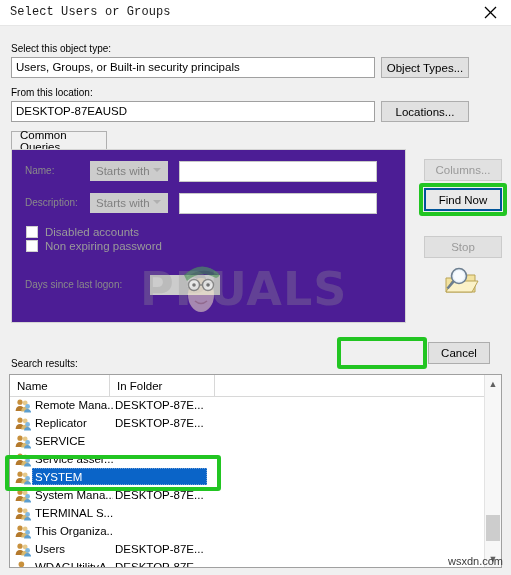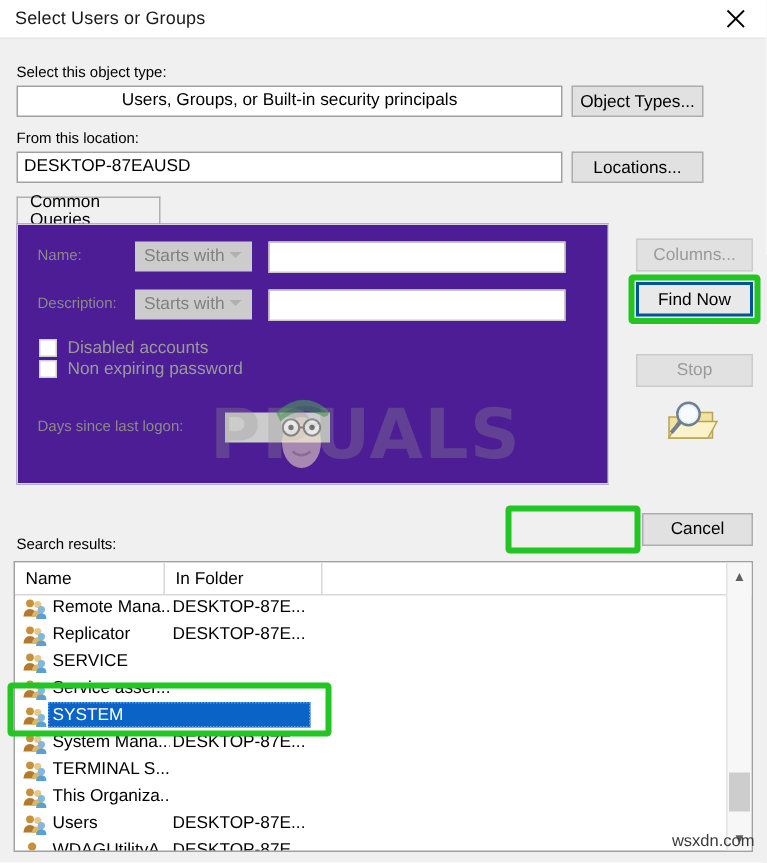--- a/index.html
+++ b/index.html
@@ -28,20 +28,21 @@
   }
 
   
   #titlebar {
     position: absolute;
     left: 0; top: 0;
     width: 511px;
     height: 25px;
     background: #ffffff;
     border-bottom: 1px solid #e6e6e6;
+    font-family: Liberation Mono, monospace;
   }
   #title-text {
     position: absolute;
     left: 10px;
     top: 5px;
     font-size: 12px;
     color: #1a1a1a;
     letter-spacing: .1px;
     white-space: nowrap;
   }
@@ -312,21 +313,21 @@
     <div id="title-text">Select Users or Groups</div>
     <div id="close-btn">
       <svg width="13" height="13" viewBox="0 0 13 13" aria-hidden="true">
         <line x1="1" y1="1" x2="12" y2="12" stroke="#000" stroke-width="1.2"></line>
         <line x1="12" y1="1" x2="1" y2="12" stroke="#000" stroke-width="1.2"></line>
       </svg>
     </div>
   </div>
 
   <div class="lbl" style="left:11px; top:43px;">Select this object type:</div>
-  <div class="tfield" style="left:11px; top:57px; width:364px; height:21px;text-align:center;">Users, Groups, or Built-in security principals</div>
+  <div class="tfield" style="left:11px; top:57px; width:364px; height:21px;">Users, Groups, or Built-in security principals</div>
   <div class="btn" style="left:381px; top:57px; width:88px; height:21px;">Object Types...</div>
 
   <div class="lbl" style="left:11px; top:87px;">From this location:</div>
   <div class="tfield" style="left:11px; top:101px; width:364px; height:21px;">DESKTOP-87EAUSD</div>
   <div class="btn" style="left:381px; top:101px; width:88px; height:21px;">Locations...</div>
 
   <div id="tabstrip">
     <div id="tab-common">Common Queries</div>
   </div>
 
@@ -373,21 +374,21 @@
     <svg width="36" height="32" viewBox="0 0 36 32" aria-hidden="true">
       <polygon points="3,13 14,13 17,10 32,10 32,27 3,27" fill="#f2e2a0" stroke="#b9a355" stroke-width="1"></polygon>
       <polygon points="3,27 9,16 35,16 29,27" fill="#fbf2c8" stroke="#b9a355" stroke-width="1"></polygon>
       <circle cx="16" cy="11" r="7.5" fill="#e8f2fb" stroke="#6d7f90" stroke-width="1.6"></circle>
       <circle cx="16" cy="11" r="5.4" fill="#ffffff" opacity=".65"></circle>
       <line x1="10.6" y1="16.4" x2="4.5" y2="23.5" stroke="#6d7f90" stroke-width="2.6"></line>
     </svg>
   </div>
 
   <div class="btn default" style="left:342px; top:342px; width:80px; height:22px;margin-top:48px;">OK</div>
-  <div class="btn" style="left:428px; top:342px; width:74px; height:22px;">Cancel</div>
+  <div class="btn" style="left:428px; top:342px; width:62px; height:22px;">Cancel</div>
 
   <div class="lbl" id="results-lbl">Search results:</div>
 
   <div id="listbox">
     <div id="list-header">
       <div class="hcell" style="left:0; width:100px;">Name</div>
       <div class="hcell" style="left:100px; width:105px;">In Folder</div>
     </div>
 
     <div id="rows">

